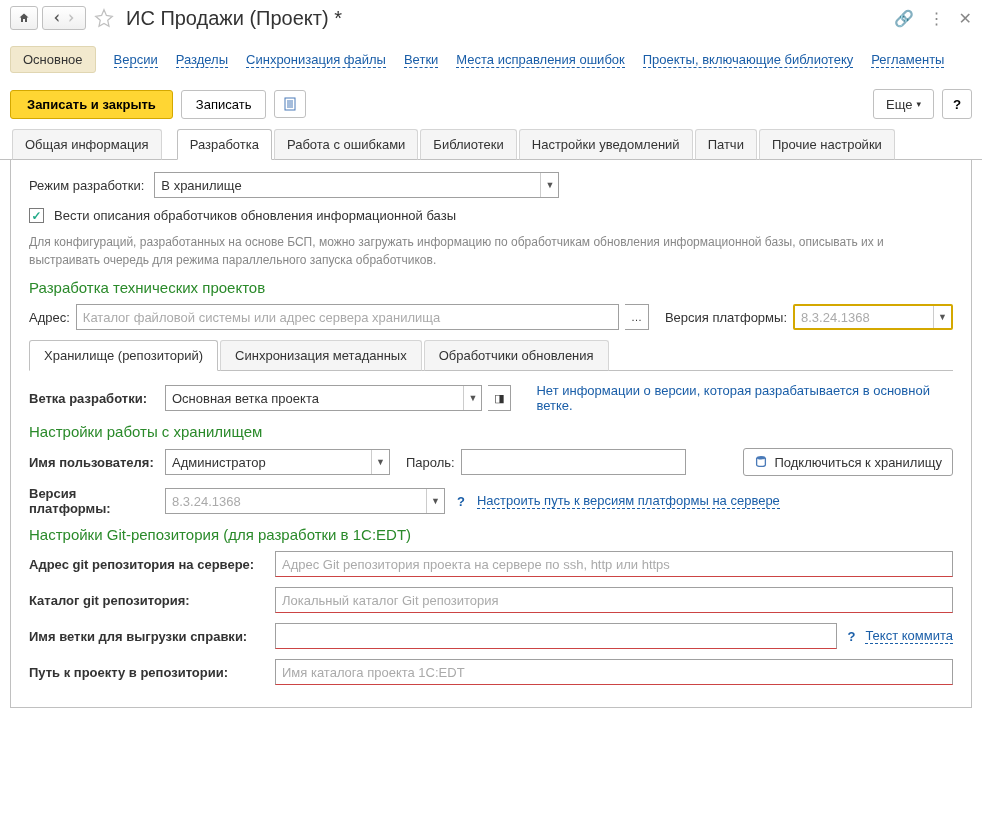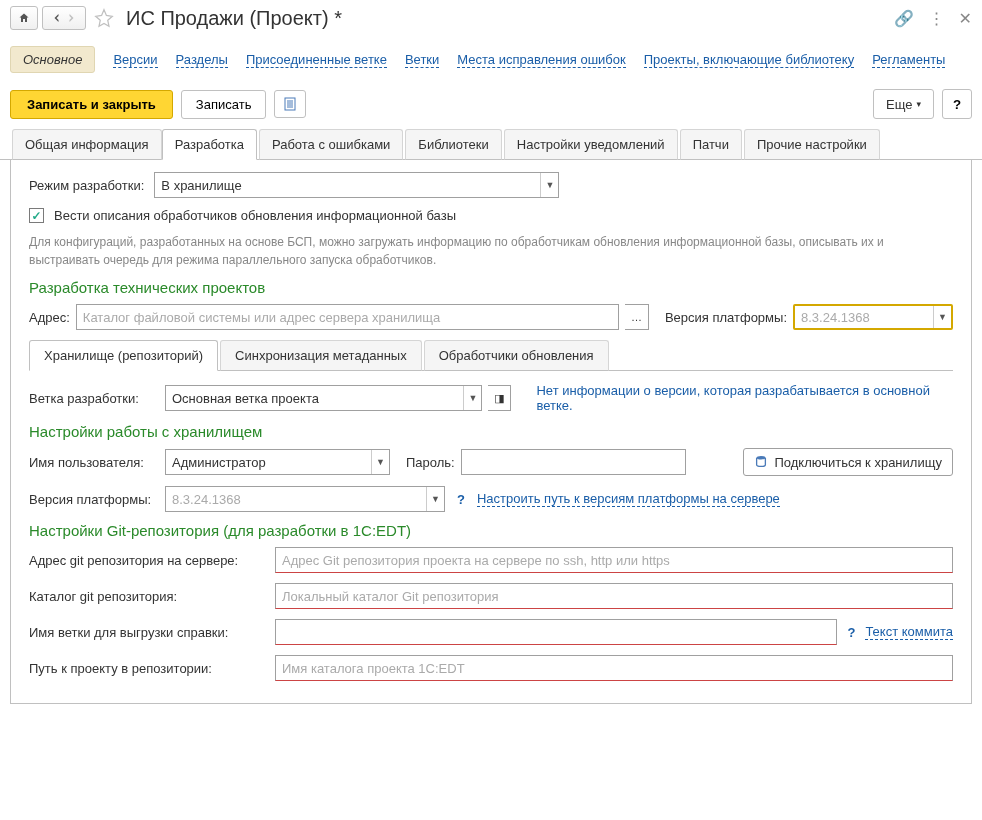--- a/index.html
+++ b/index.html
@@ -8,32 +8,32 @@
 .nav-btn { width: 28px; height: 24px; border: 1px solid #c0c0c0; border-radius: 3px; background: linear-gradient(#fff,#f0f0f0); display: inline-flex; align-items: center; justify-content: center; cursor: pointer; }
 .nav-btn.double { width: 44px; display: inline-flex; gap: 2px; }
 .nav-btn svg { width: 12px; height: 12px; fill: #555; }
 .star-icon { width: 20px; height: 20px; margin-left: 4px; stroke: #c0c0c0; fill: none; stroke-width: 1.5; }
 .title { font-size: 20px; color: #333; margin-left: 8px; font-weight: 400; }
 .title-right { margin-left: auto; display: flex; gap: 14px; align-items: center; color: #888; }
 .title-right span { cursor: pointer; font-size: 16px; }
 
 .navlinks { display: flex; gap: 18px; padding: 8px 10px 10px 10px; align-items: center; font-size: 13px; }
 .navlinks a { color: #1a5ea8; text-decoration: none; border-bottom: 1px dashed #1a5ea8; }
-.navlinks .active { background: #f2e9ce; border: 1px solid #e0d6b2; border-radius: 3px; padding: 5px 12px; color: #333; border-bottom: 1px solid #e0d6b2; font-style: italic; }
+.navlinks .active { background: #f2e9ce; border: 1px solid #e0d6b2; border-radius: 3px; padding: 5px 12px; color: #333; border-bottom: 1px solid #e0d6b2; }
 
 .toolbar { display: flex; gap: 8px; padding: 6px 10px; align-items: center; }
 .btn-yellow { background: #ffd633; border: 1px solid #d4a800; padding: 6px 16px; border-radius: 3px; font-weight: bold; cursor: pointer; font-size: 13px; }
 .btn { background: #fff; border: 1px solid #c0c0c0; padding: 6px 14px; border-radius: 3px; cursor: pointer; font-size: 13px; }
 .btn-icon { background: #fff; border: 1px solid #c0c0c0; width: 32px; height: 28px; border-radius: 3px; display: inline-flex; align-items: center; justify-content: center; cursor: pointer; }
 .toolbar-right { margin-left: auto; display: flex; gap: 8px; }
 .btn-more { background: #fff; border: 1px solid #c0c0c0; padding: 6px 12px; border-radius: 3px; cursor: pointer; display: inline-flex; gap: 4px; align-items: center; }
 .btn-help { background: #fff; border: 1px solid #c0c0c0; width: 30px; height: 30px; border-radius: 3px; cursor: pointer; font-weight: bold; }
 
 .tabbar { display: flex; border-bottom: 1px solid #c0c0c0; padding: 0 10px; margin-top: 4px; }
-.tab { padding: 7px 12px; border: 1px solid transparent; cursor: pointer; margin-bottom: -1px; border-radius: 3px 3px 0 0; }
+.tab { padding: 7px 12px; border: 1px solid transparent; cursor: pointer; margin-bottom: -1px; border-radius: 3px 3px 0 0; margin-left: 15px; }
 .tab.active { border: 1px solid #c0c0c0; border-bottom: 1px solid #fff; background: #fff; }
 .tab.inactive { background: #f5f5f5; border: 1px solid #d5d5d5; border-bottom: 1px solid #c0c0c0; margin-left: 2px; }
 
 .content { padding: 12px 18px; border: 1px solid #c0c0c0; border-top: none; margin: 0 10px 10px 10px; }
 .row { display: flex; align-items: center; gap: 10px; margin-bottom: 10px; }
 label { font-size: 13px; color: #333; }
 .select { border: 1px solid #a0a0a0; background: #fff; height: 26px; display: flex; align-items: center; }
 .select .val { flex: 1; padding: 0 6px; }
 .select .dd { width: 18px; border-left: 1px solid #ccc; text-align: center; font-size: 9px; color: #555; cursor: pointer; height: 100%; display: flex; align-items: center; justify-content: center; }
 .check { width: 15px; height: 15px; border: 1px solid #7a7a7a; display: inline-flex; align-items: center; justify-content: center; color: #2a8; font-weight: bold; font-size: 12px; }
@@ -52,21 +52,21 @@
 
 .subcontent { padding: 12px 0 0 0; }
 .link { color: #1a5ea8; border-bottom: 1px dashed #1a5ea8; cursor: pointer; }
 .info-text { color: #1a5ea8; font-size: 13px; }
 .help-icon { color: #1a5ea8; font-weight: bold; cursor: pointer; }
 .connect-btn { background: #fff; border: 1px solid #a0a0a0; padding: 4px 10px; border-radius: 3px; display: inline-flex; gap: 6px; align-items: center; cursor: pointer; height: 28px; }
 .connect-btn .ic { width: 14px; height: 14px; }
 .redline { border-bottom: 1px solid #c44; }
 .brown-hint { color: #8a6; font-size: 12px; line-height: 1.5; margin-top: 6px; }
 .grid-row { display: flex; align-items: center; gap: 6px; margin-bottom: 10px; }
-.lbl-col { width: 240px; flex-shrink: 0; }
+.lbl-col { width: 240px; flex-shrink: 0; font-weight: bold; }
 .lbl-col.sm { width: 130px; }
 </style>
 </head>
 <body>
 
 <div class="titlebar">
   <a class="nav-btn">
       <svg viewBox="0 0 24 24">
         <path d="M12 3l9 8h-3v9h-4v-6h-4v6H6v-9H3z"></path>
       </svg>
@@ -87,21 +87,21 @@
     <span>🔗</span>
     <span>⋮</span>
     <span>✕</span>
   </div>
 </div>
 
 <div class="navlinks">
   <span class="active">Основное</span>
   <a>Версии</a>
   <a>Разделы</a>
-  <a>Присоединенные ветке</a>
+  <a>Синхронизация файлы</a>
   <a>Ветки</a>
   <a>Места исправления ошибок</a>
   <a>Проекты, включающие библиотеку</a>
   <a>Регламенты</a>
 </div>
 
 <div class="toolbar">
   <button class="btn-yellow">Записать и закрыть</button>
   <button class="btn">Записать</button>
   <span class="btn-icon">

